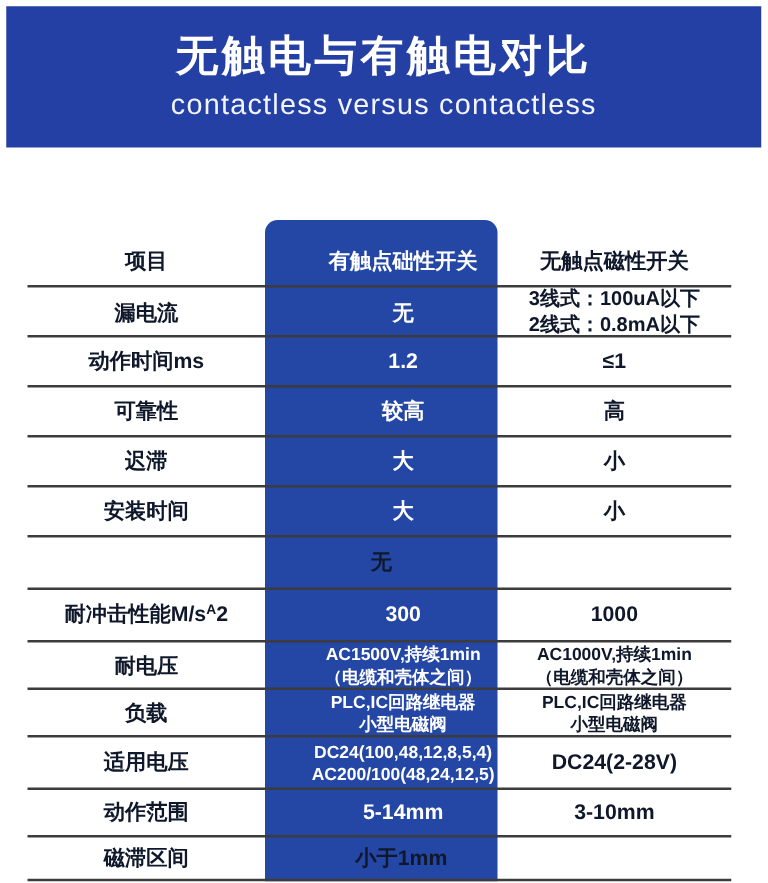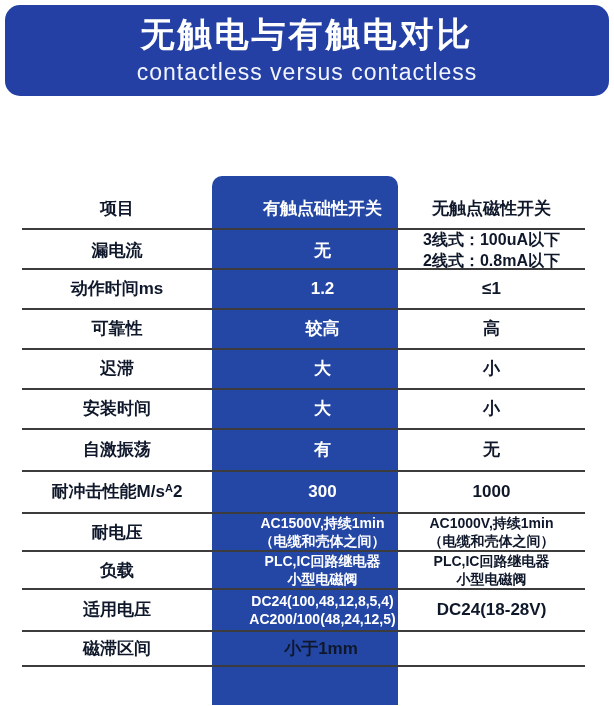--- a/index.html
+++ b/index.html
@@ -2,22 +2,22 @@
 <html><head>
 <meta charset="utf-8">
 <style>
   * { margin:0; padding:0; box-sizing:border-box; }
   body { font-family:"Liberation Sans","DejaVu Sans",sans-serif; background:#ffffff; }
   .page {
     position:relative; width:614px; height:706px; background:#ffffff; overflow:hidden;
   }
   
   .banner {
-    position:absolute; left:5px; top:5px; width:604px; height:91px;
-    background:#2440a4; border-radius:15px;
+    position:absolute; left:5px; top:5px; width:604px; height:113px;
+    background:#2440a4; border-radius:0;
     display:flex; flex-direction:column; align-items:center; justify-content:center;
     gap:7px;
   }
   .banner-title {
     color:#ffffff; font-size:34px; font-weight:bold; letter-spacing:3px;
     line-height:1.1; text-align:center;
   }
   .banner-subtitle {
     color:#f2f5ff; font-size:23px; font-weight:400; letter-spacing:1px;
     line-height:1.1; 
@@ -93,21 +93,20 @@
       <div class="cell c3">小</div>
     </div>
 
     <div class="row h40">
       <div class="cell c1">安装时间</div>
       <div class="cell c2">大</div>
       <div class="cell c3">小</div>
     </div>
 
     <div class="row h42">
-      <div class="cell c1">自激振荡</div>
       <div class="cell c2">有</div>
       <div class="cell c3">无</div>
     </div>
 
     <div class="row h42">
       <div class="cell c1">
           <span>耐冲击性能M/s</span>
           <sup>A</sup>
           <span>2</span>
         </div>
@@ -128,23 +127,28 @@
       <div class="cell c2 small">PLC,IC回路继电器
 小型电磁阀</div>
       <div class="cell c3 small">PLC,IC回路继电器
 小型电磁阀</div>
     </div>
 
     <div class="row h42">
       <div class="cell c1">适用电压</div>
       <div class="cell c2 small">DC24(100,48,12,8,5,4)
 AC200/100(48,24,12,5)</div>
-      <div class="cell c3">DC24(18-28V)</div>
+      <div class="cell c3">DC24(2-28V)</div>
     </div>
 
+    <div class="row h38">
+      <div class="cell c1">动作范围</div>
+      <div class="cell c2">5-14mm</div>
+      <div class="cell c3">3-10mm</div>
+    </div>
 
     <div class="row h37 last">
       <div class="cell c1">磁滞区间</div>
       <div class="cell c3">小于1mm</div>
     </div>
 
   </div>
 </div>
 
 </body></html>

